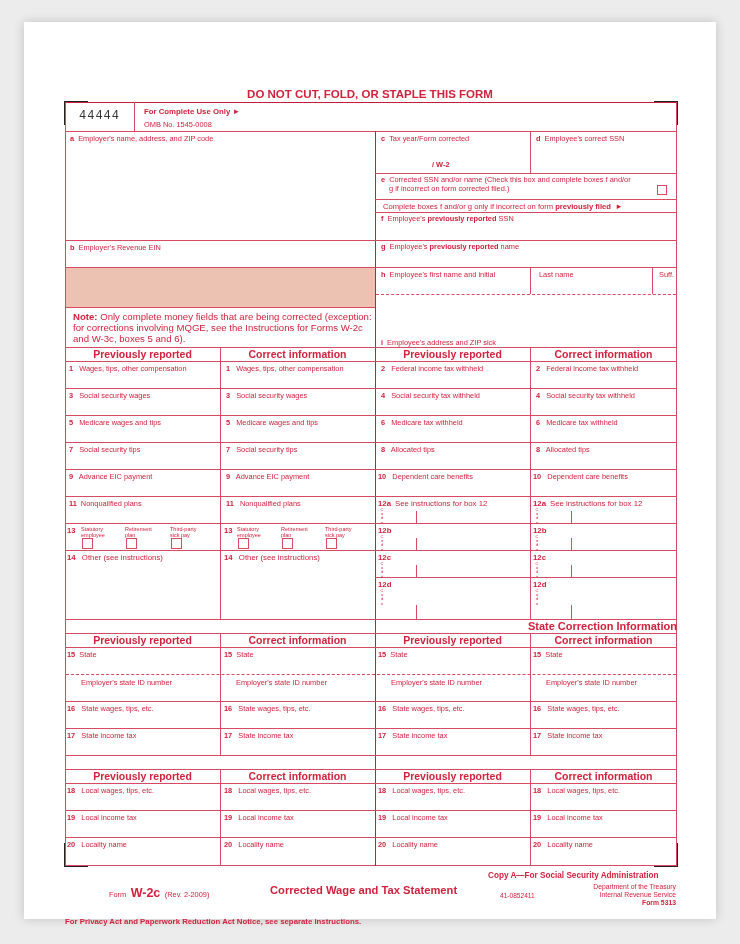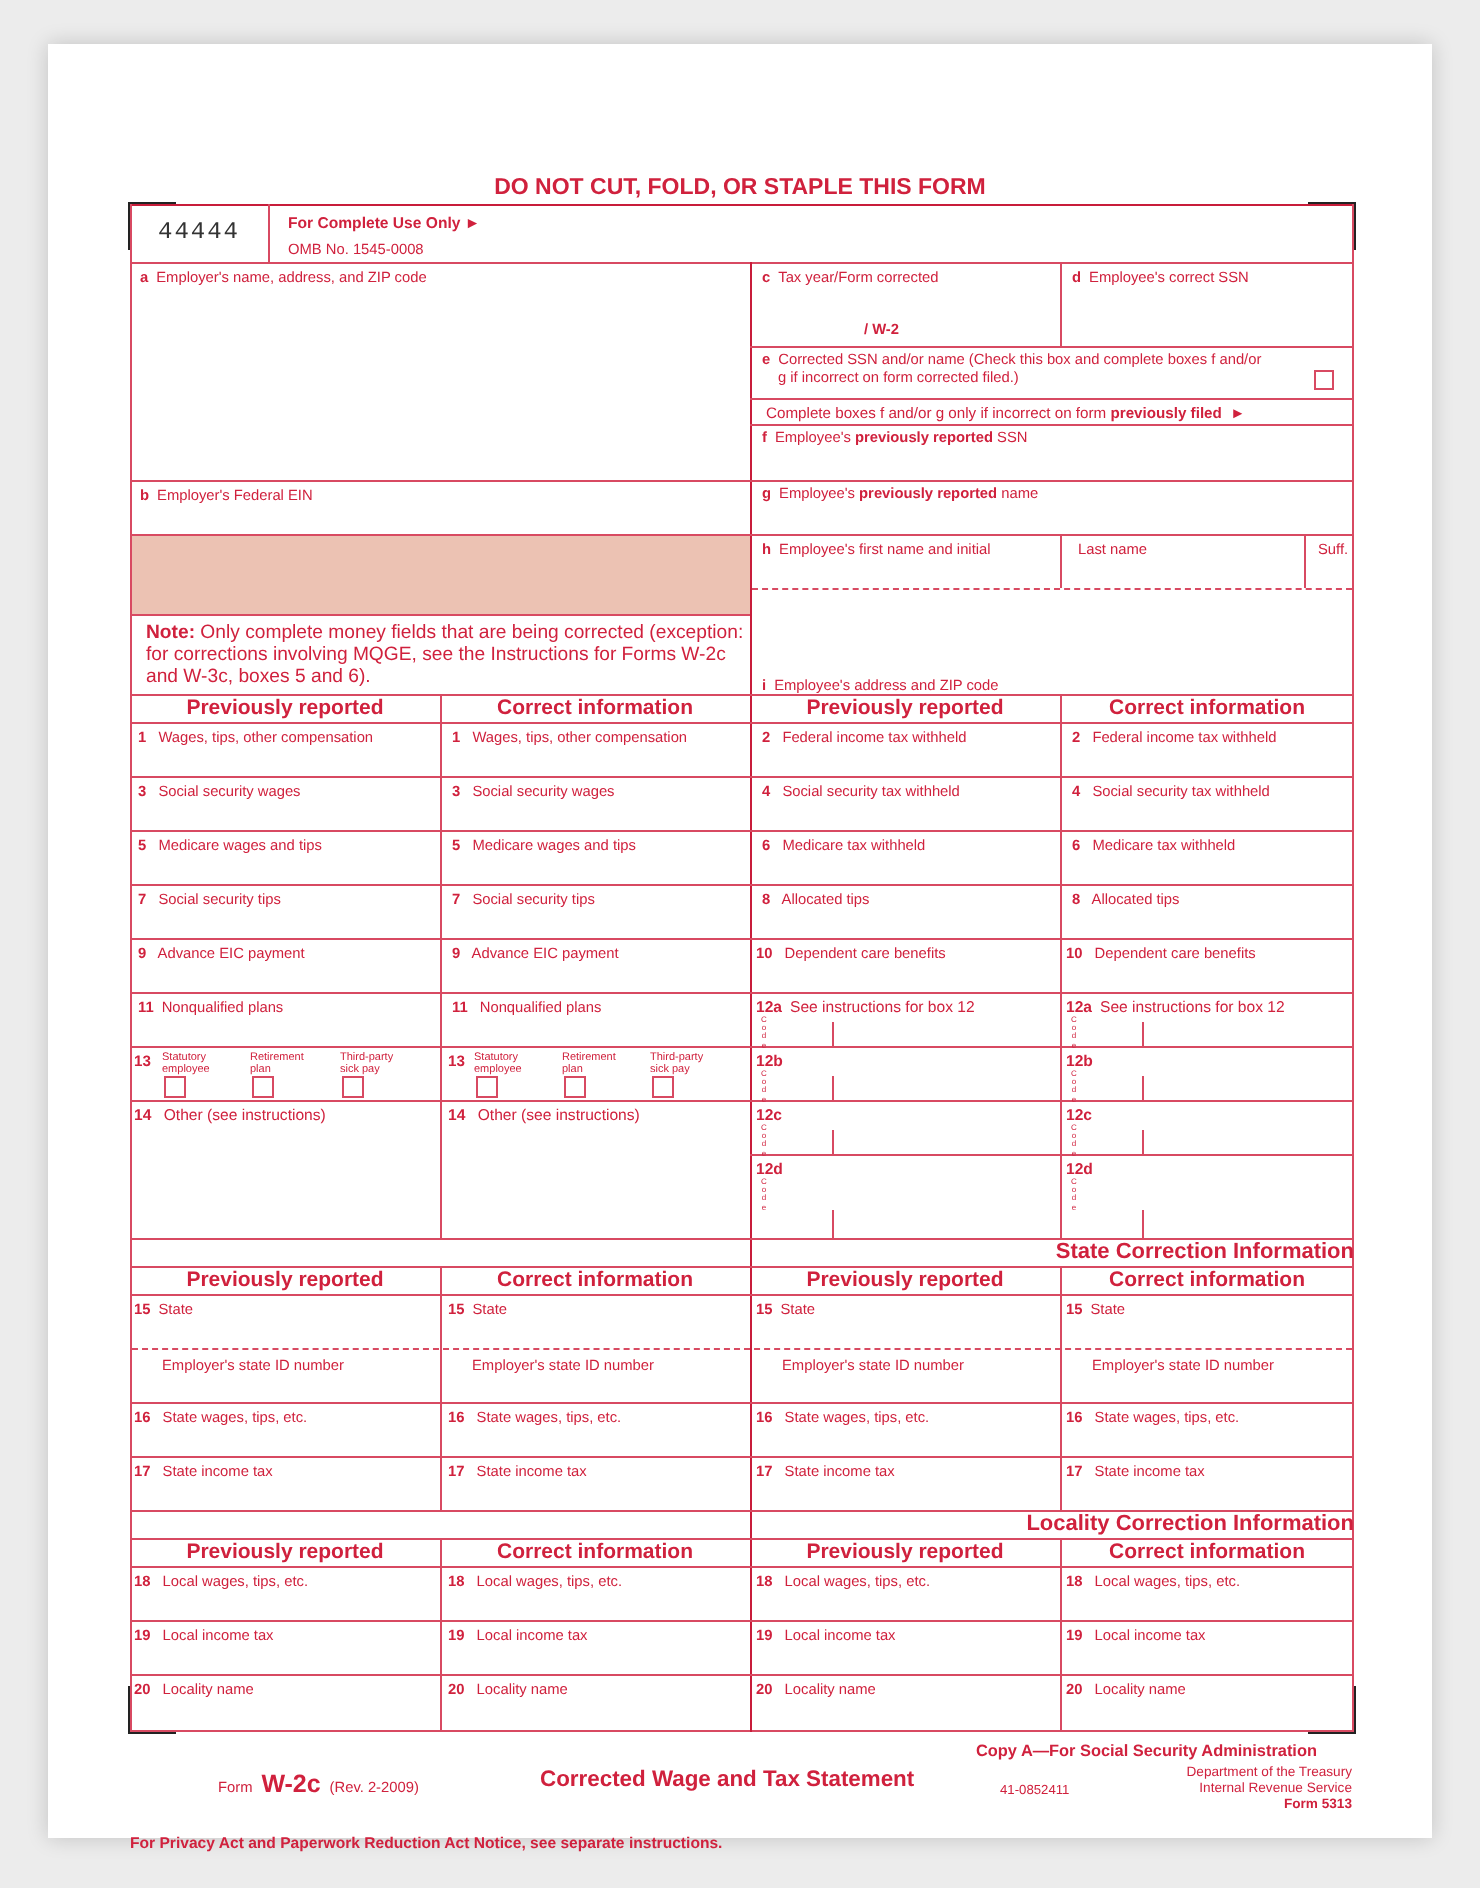--- a/index.html
+++ b/index.html
@@ -50,21 +50,21 @@
   <div class="lbl b" style="left:79px;top:5px;font-size:7.8px;">For Complete Use Only ►</div>
   <div class="lbl" style="left:79px;top:18px;font-size:7.4px;">OMB No. 1545-0008</div>
   <div class="ln h" style="left:0;top:29px;width:612px;"></div>
 
   <div class="ln v thick" style="left:310px;top:29px;height:735px;"></div>
 
   <div class="lbl" style="left:5px;top:32px;"><span class="num">a</span><span>Employer's name, address, and ZIP code</span></div>
   <input class="field" style="left: 5px; top: 44px; width: 300px; height: 90px;">
   <div class="ln h" style="left:0;top:138px;width:310px;"></div>
 
-  <div class="lbl" style="left:5px;top:141px;"><span class="num">b</span><span>Employer's Federal EIN</span></div>
+  <div class="lbl" style="left:5px;top:141px;"><span class="num">b</span><span>Employer's Revenue EIN</span></div>
   <input class="field" style="left: 5px; top: 152px; width: 300px; height: 12px;">
   <div class="ln h" style="left:0;top:165px;width:310px;"></div>
   <div class="shade" style="left:1px;top:166px;width:309px;height:39px;"></div>
   <div class="ln h" style="left:0;top:205px;width:310px;"></div>
 
   <div class="abs" style="left:8px;top:209px;width:300px;font-size:9.6px;line-height:11px;"><span class="b">Note:</span><span> Only complete money fields that are being corrected (exception: for corrections involving MQGE, see the Instructions for Forms W-2c and W-3c, boxes 5 and 6).</span></div>
 
   <div class="lbl" style="left:316px;top:32px;"><span class="num">c</span><span>Tax year/Form corrected</span></div>
   <div class="lbl" style="left:367px;top:58px;font-weight:bold;">/ W-2</div>
   <input class="field" style="left: 316px; top: 56px; width: 48px; height: 12px;">
@@ -90,21 +90,21 @@
   <div class="lbl" style="left:316px;top:168px;"><span class="num">h</span><span>Employee's first name and initial</span></div>
   <div class="ln v" style="left:465px;top:165px;height:27px;"></div>
   <div class="lbl" style="left:474px;top:168px;">Last name</div>
   <div class="ln v" style="left:587px;top:165px;height:27px;"></div>
   <div class="lbl" style="left:594px;top:168px;">Suff.</div>
   <input class="field" style="left: 316px; top: 178px; width: 145px; height: 12px;">
   <input class="field" style="left: 470px; top: 178px; width: 114px; height: 12px;">
   <input class="field" style="left: 591px; top: 178px; width: 18px; height: 12px;">
   <div class="dash" style="left:311px;top:192px;width:300px;"></div>
   <input class="field" style="left: 316px; top: 196px; width: 290px; height: 36px;">
-  <div class="lbl" style="left:316px;top:236px;"><span class="num">i</span><span>Employee's address and ZIP code</span></div>
+  <div class="lbl" style="left:316px;top:236px;"><span class="num">i</span><span>Employee's address and ZIP sick</span></div>
 
   <div class="ln h" style="left:0;top:245px;width:612px;"></div>
   <div class="colhead" style="left:0;width:155px;top:246px;">Previously reported</div>
   <div class="colhead" style="left:155px;width:155px;top:246px;">Correct information</div>
   <div class="colhead" style="left:310px;width:155px;top:246px;">Previously reported</div>
   <div class="colhead" style="left:465px;width:147px;top:246px;">Correct information</div>
   <div class="ln h" style="left:0;top:259px;width:612px;"></div>
 
   <div class="ln v" style="left:155px;top:245px;height:272px;"></div>
   <div class="ln v" style="left:465px;top:245px;height:272px;"></div>
@@ -220,21 +220,20 @@
   <div class="lbl" style="left:2px;top:602px;"><span class="num">16</span> <span>State wages, tips, etc.</span></div>
   <div class="lbl" style="left:159px;top:602px;"><span class="num">16</span> <span>State wages, tips, etc.</span></div>
   <div class="lbl" style="left:313px;top:602px;"><span class="num">16</span> <span>State wages, tips, etc.</span></div>
   <div class="lbl" style="left:468px;top:602px;"><span class="num">16</span> <span>State wages, tips, etc.</span></div>
 
   <div class="lbl" style="left:2px;top:629px;"><span class="num">17</span> <span>State income tax</span></div>
   <div class="lbl" style="left:159px;top:629px;"><span class="num">17</span> <span>State income tax</span></div>
   <div class="lbl" style="left:313px;top:629px;"><span class="num">17</span> <span>State income tax</span></div>
   <div class="lbl" style="left:468px;top:629px;"><span class="num">17</span> <span>State income tax</span></div>
 
-  <div class="sechead" style="left:0;width:612px;top:654px;">Locality Correction Information</div>
   <div class="ln h" style="left:0;top:667px;width:612px;"></div>
   <div class="colhead" style="left:0;width:155px;top:668px;">Previously reported</div>
   <div class="colhead" style="left:155px;width:155px;top:668px;">Correct information</div>
   <div class="colhead" style="left:310px;width:155px;top:668px;">Previously reported</div>
   <div class="colhead" style="left:465px;width:147px;top:668px;">Correct information</div>
   <div class="ln h" style="left:0;top:681px;width:612px;"></div>
   <div class="ln v" style="left:155px;top:667px;height:97px;"></div>
   <div class="ln v" style="left:465px;top:667px;height:97px;"></div>
   <div class="ln h" style="left:0;top:708px;width:612px;"></div>
   <div class="ln h" style="left:0;top:735px;width:612px;"></div>

